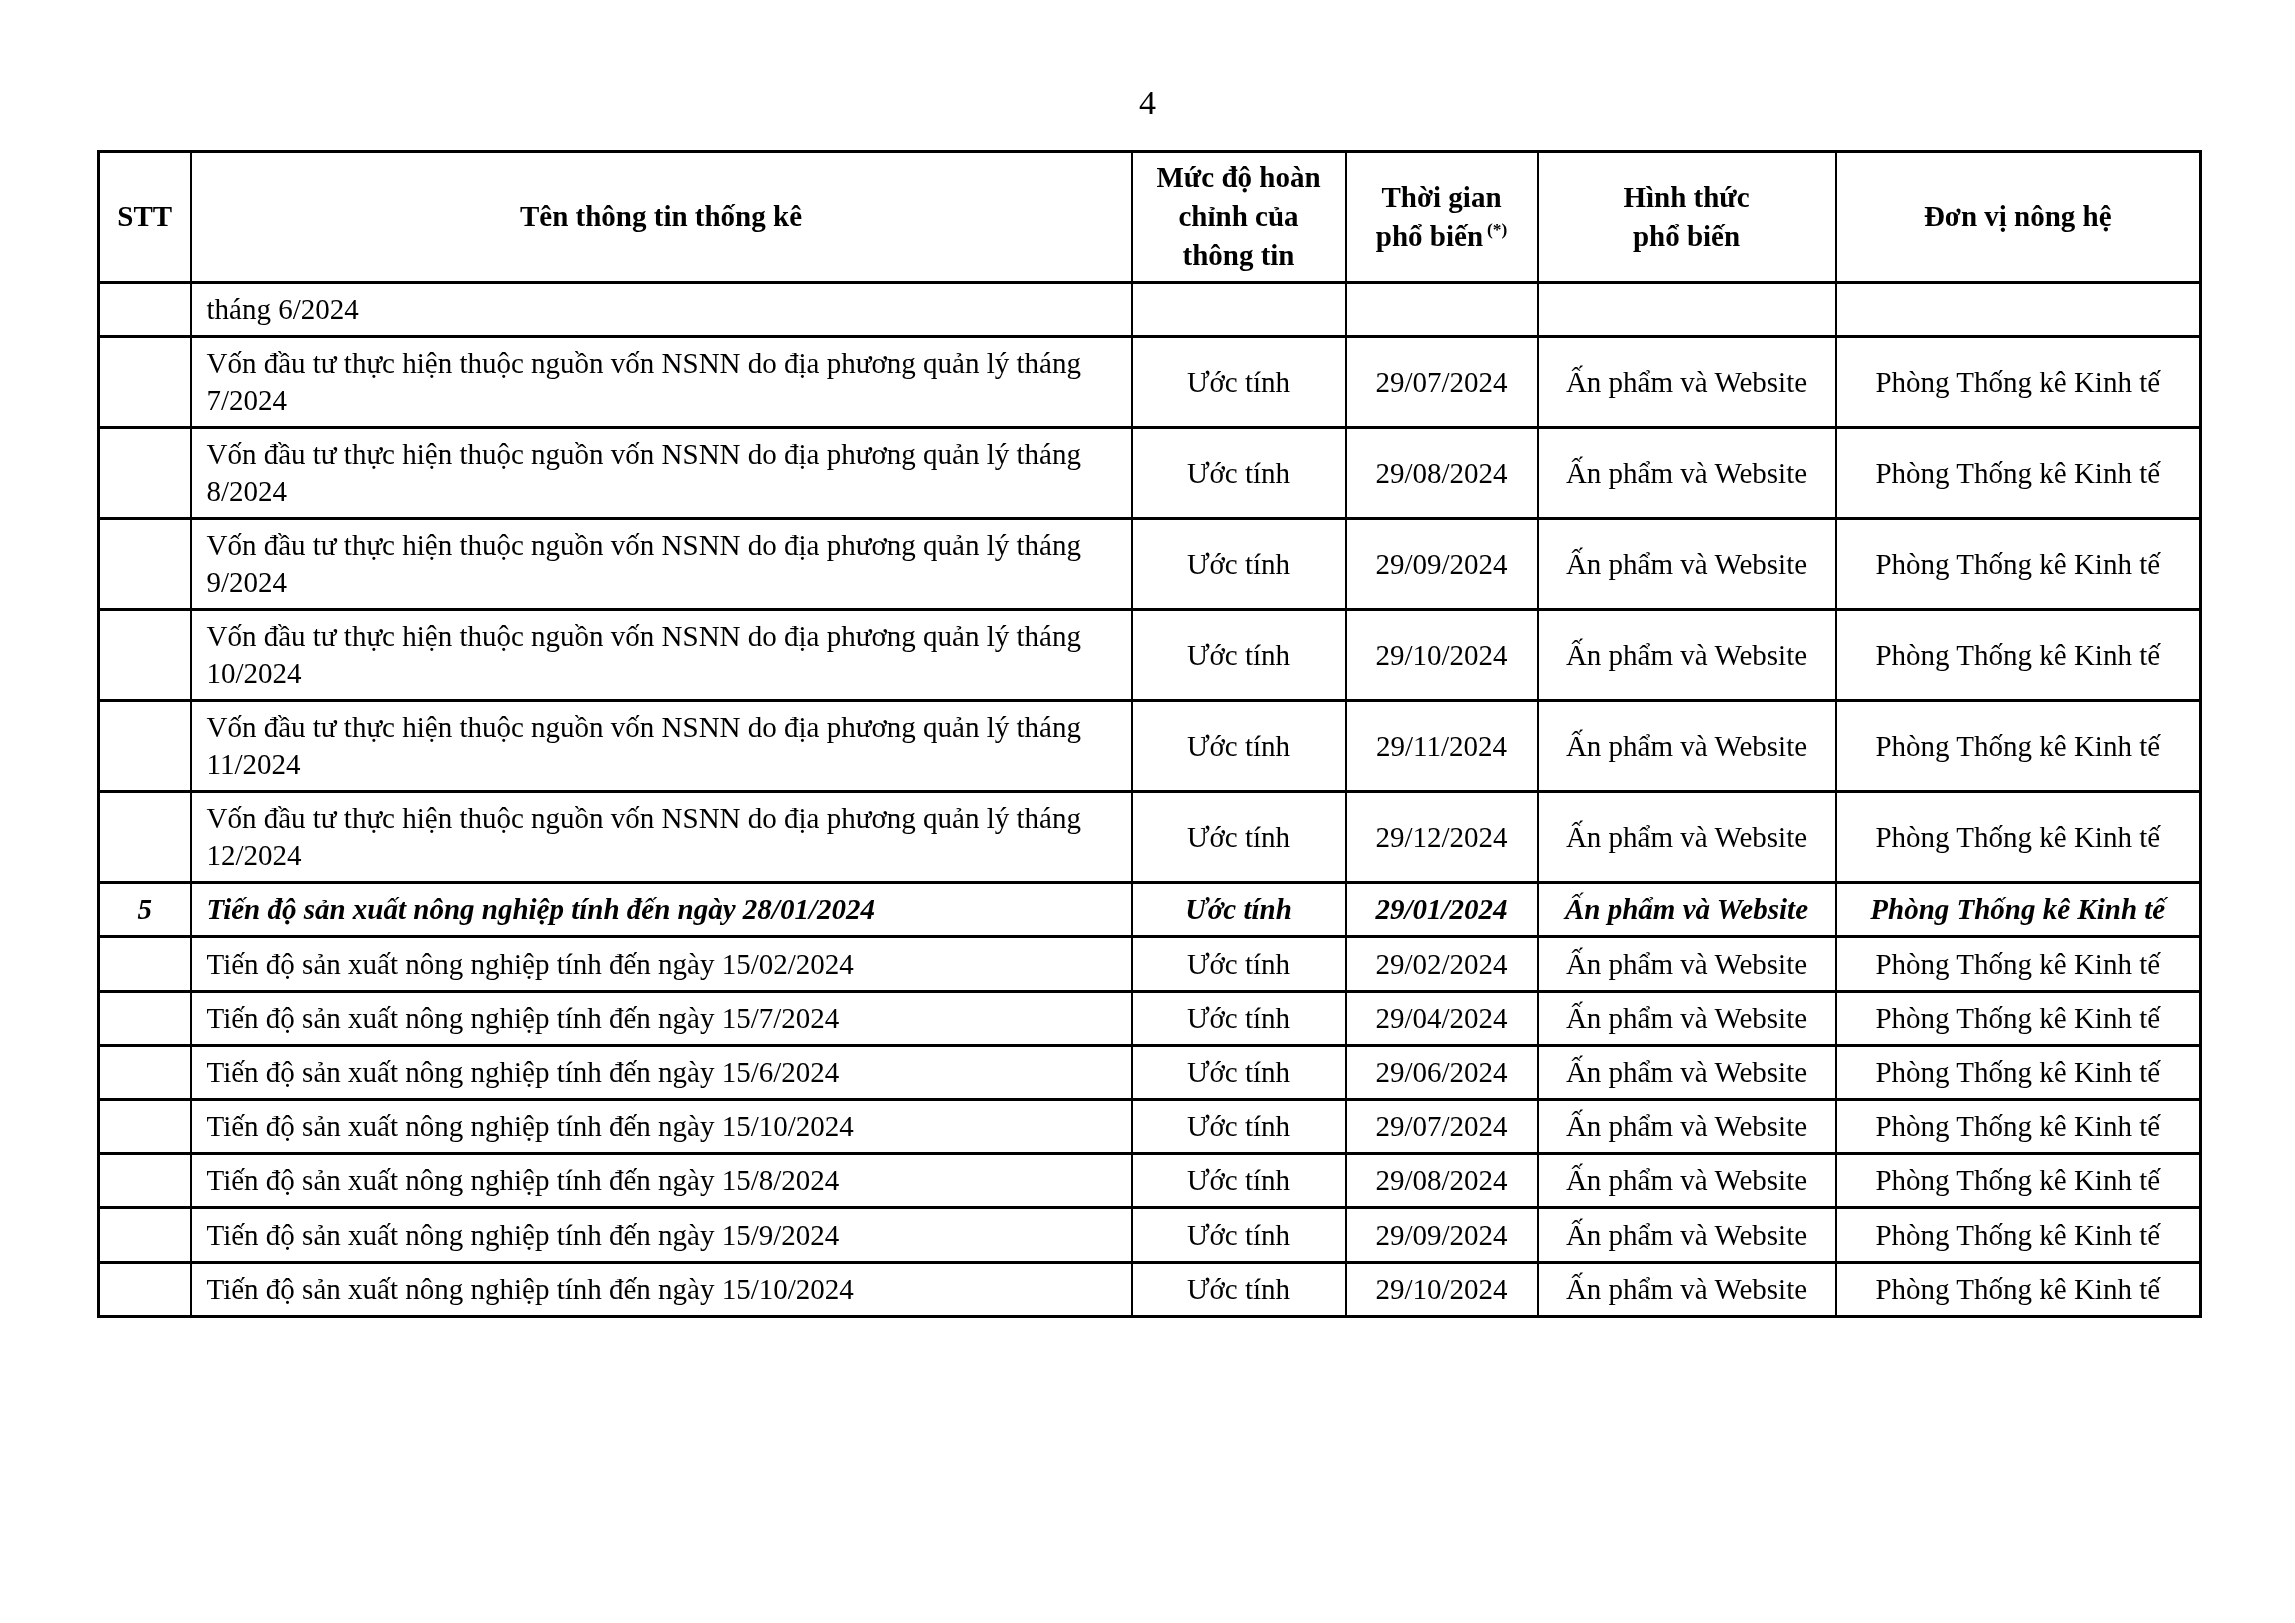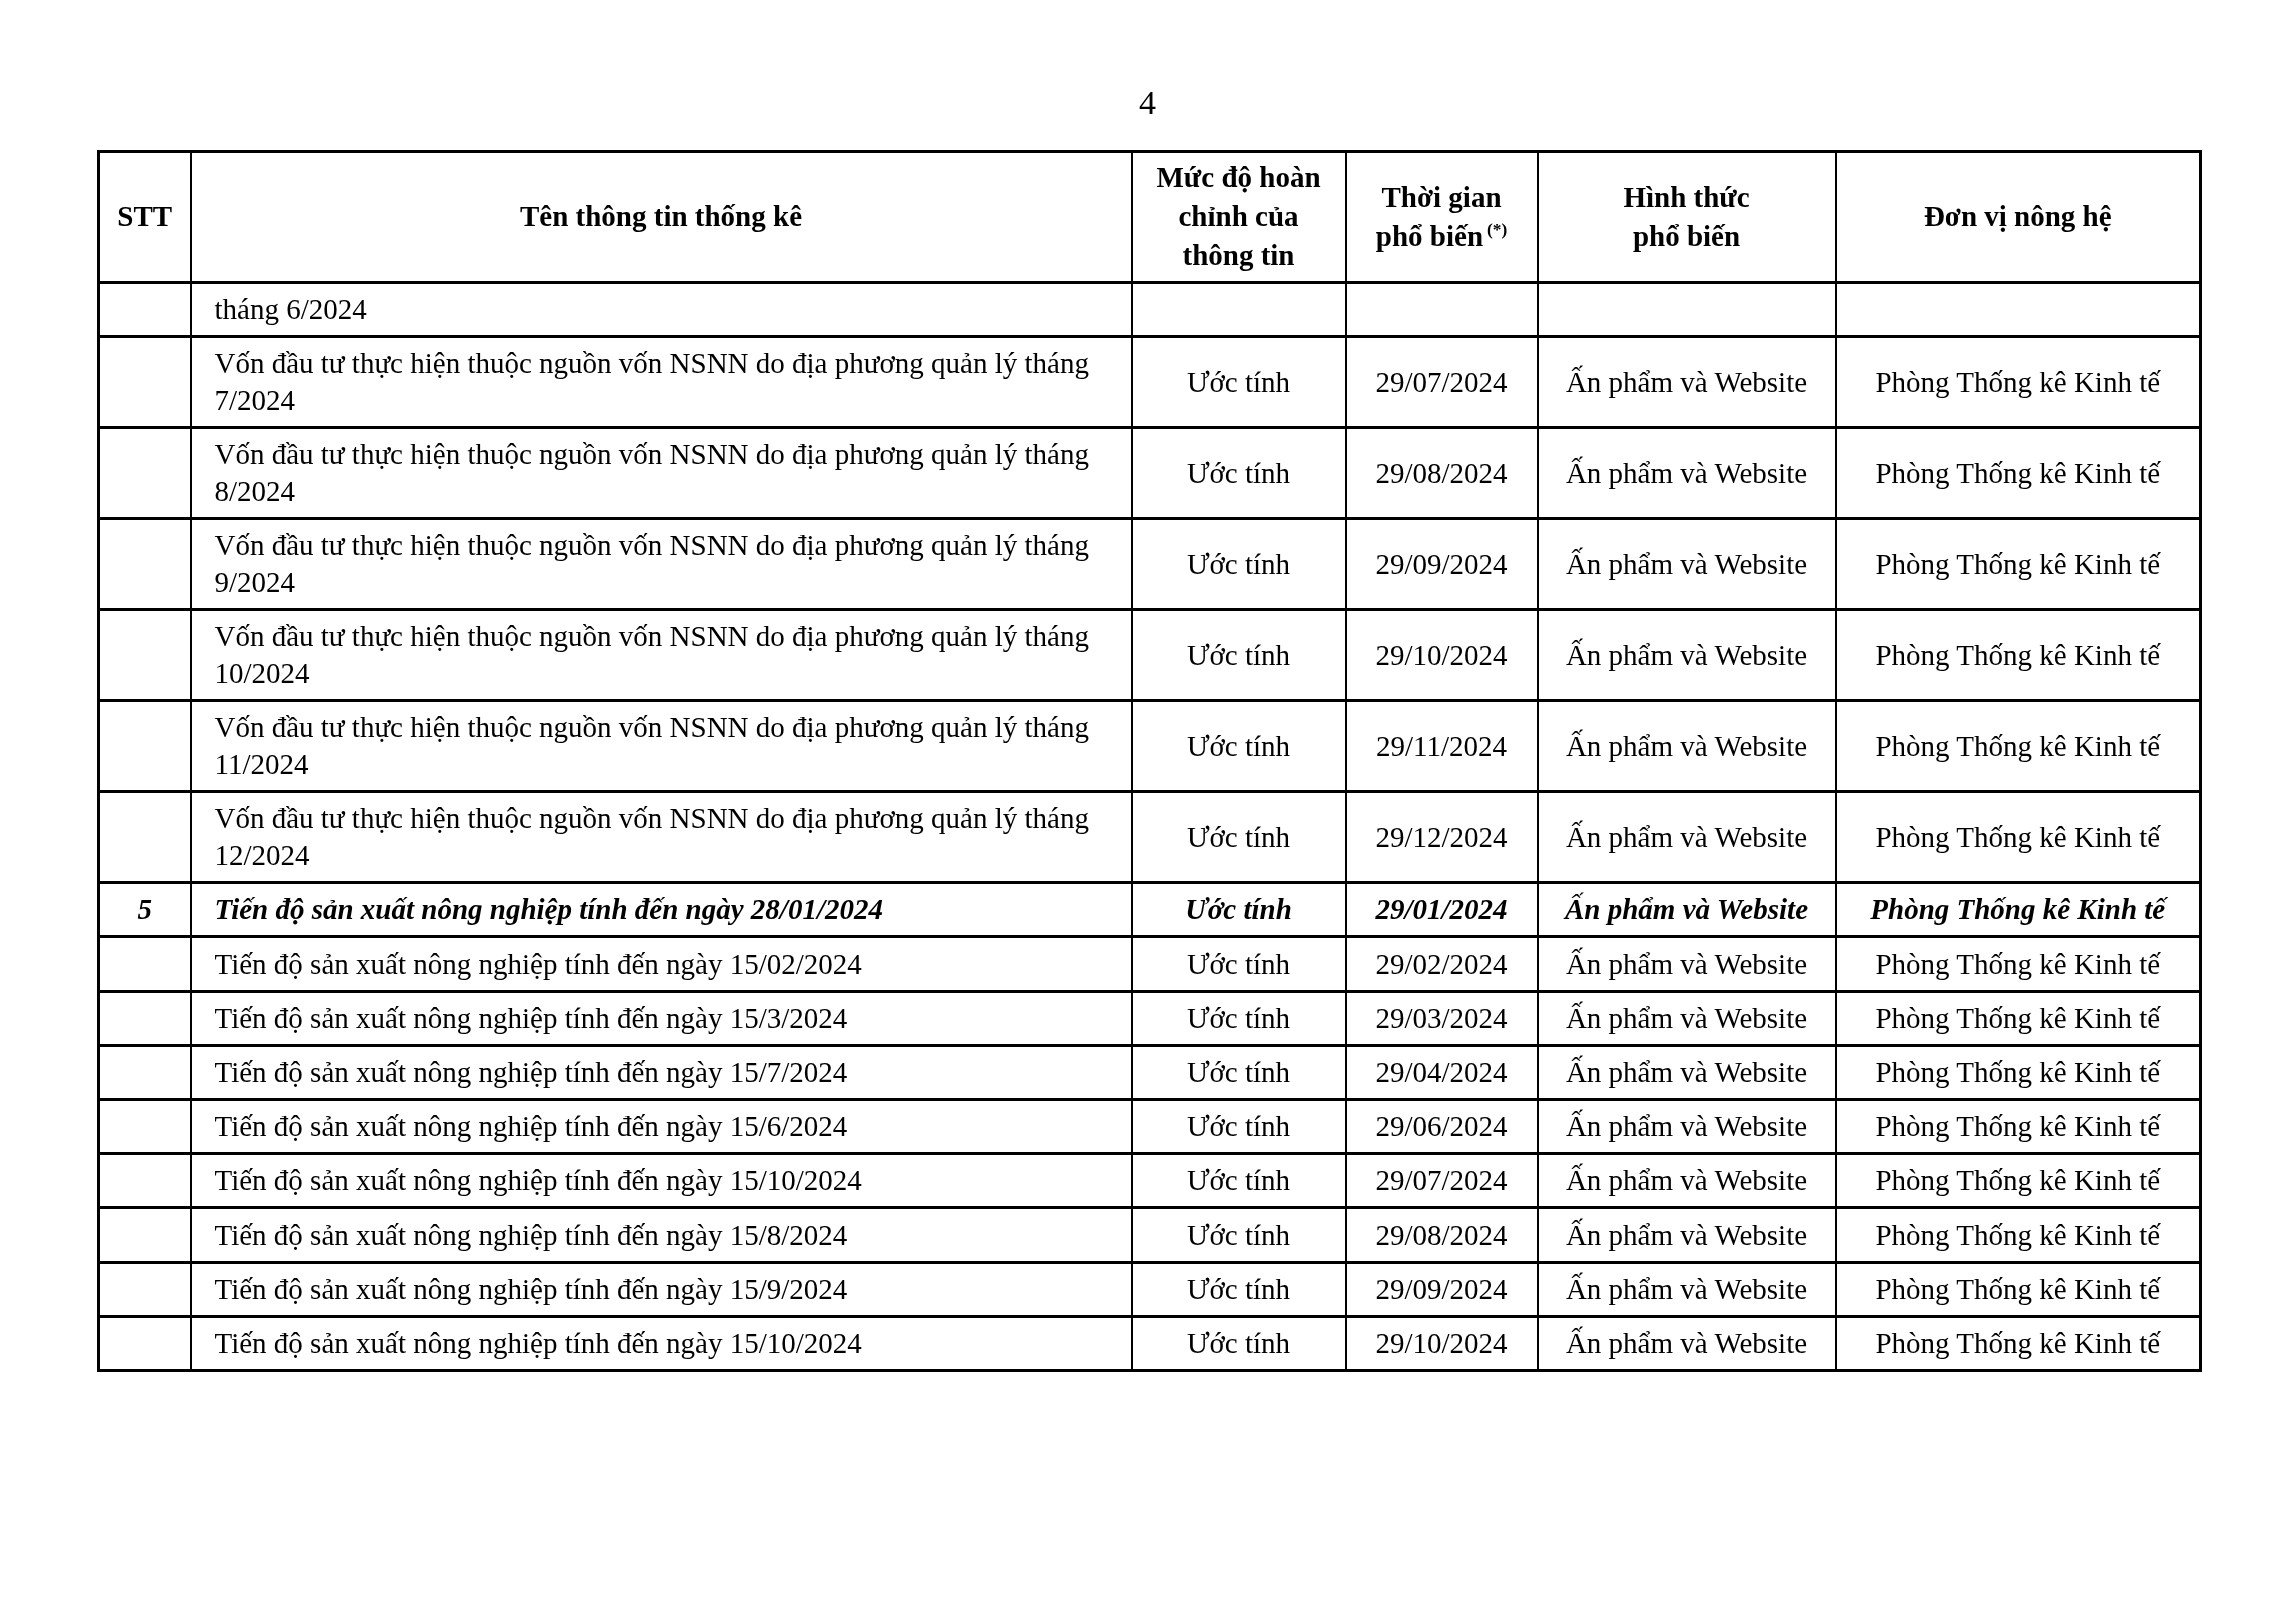--- a/index.html
+++ b/index.html
@@ -55,21 +55,21 @@
   }
   tbody td {
     font-size: 29px;
     line-height: 1.27;
     vertical-align: middle;
     padding: 7.2px 9.2px;
     text-align: center;
   }
   tbody td.cell-name {
     text-align: left;
-    padding-left: 23px;
+    padding-left: 15px;
     padding-right: 29px;
   }
   tr.emphasis td {
     font-weight: bold;
     font-style: italic;
   }
 </style>
 </head>
 <body>
 
@@ -180,28 +180,20 @@
         <tr>
       <td class="cell-stt"></td>
       <td class="cell-name">Tiến độ sản xuất nông nghiệp tính đến ngày 15/02/2024</td>
       <td class="cell-completeness">Ước tính</td>
       <td class="cell-time">29/02/2024</td>
       <td class="cell-form">Ấn phẩm và Website</td>
       <td class="cell-contact">Phòng Thống kê Kinh tế</td>
     </tr>
         <tr>
       <td class="cell-stt"></td>
-      <td class="cell-name">Tiến độ sản xuất nông nghiệp tính đến ngày 15/3/2024</td>
-      <td class="cell-completeness">Ước tính</td>
-      <td class="cell-time">29/03/2024</td>
-      <td class="cell-form">Ấn phẩm và Website</td>
-      <td class="cell-contact">Phòng Thống kê Kinh tế</td>
-    </tr>
-        <tr>
-      <td class="cell-stt"></td>
       <td class="cell-name">Tiến độ sản xuất nông nghiệp tính đến ngày 15/7/2024</td>
       <td class="cell-completeness">Ước tính</td>
       <td class="cell-time">29/04/2024</td>
       <td class="cell-form">Ấn phẩm và Website</td>
       <td class="cell-contact">Phòng Thống kê Kinh tế</td>
     </tr>
         <tr>
       <td class="cell-stt"></td>
       <td class="cell-name">Tiến độ sản xuất nông nghiệp tính đến ngày 15/6/2024</td>
       <td class="cell-completeness">Ước tính</td>

